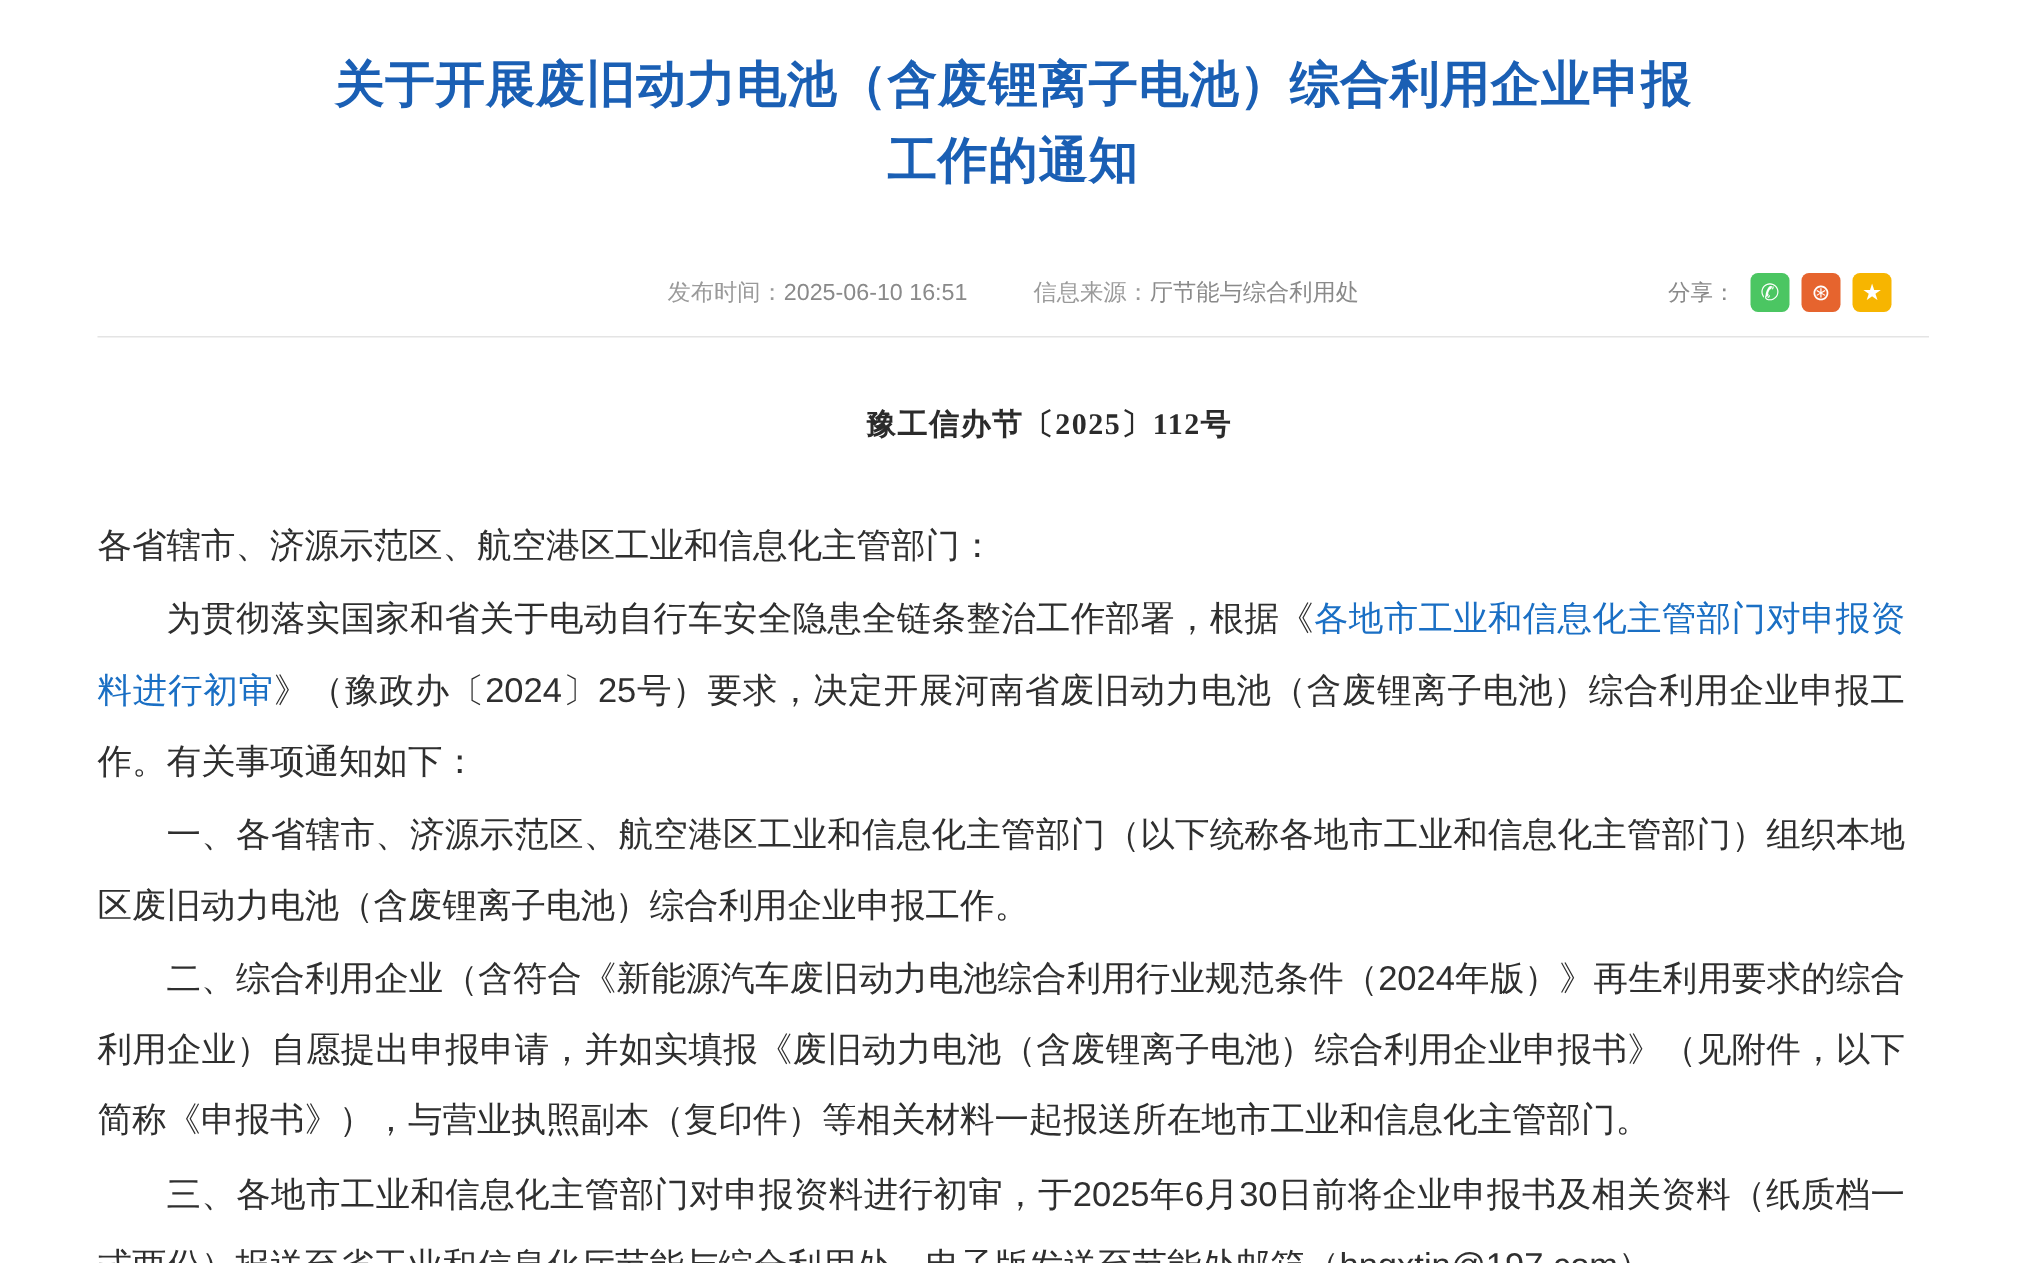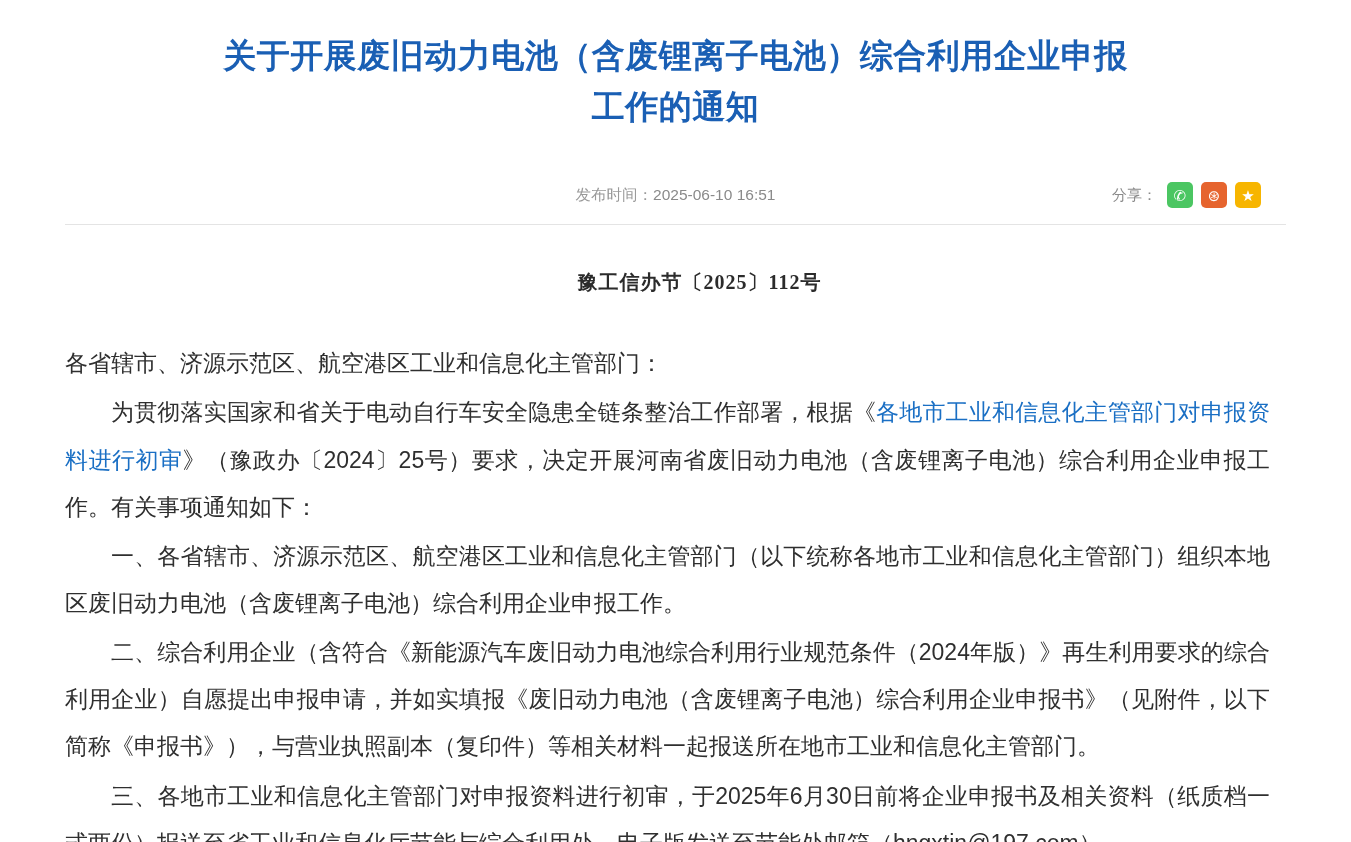--- a/index.html
+++ b/index.html
@@ -121,20 +121,23 @@
 
   <div class="title-block">
     <div class="title-line">关于开展废旧动力电池（含废锂离子电池）综合利用企业申报</div>
     <div class="title-line">工作的通知</div>
   </div>
 
   <div class="meta-row">
     <span class="meta-item">
       <span class="meta-label">发布时间：</span><span class="meta-value">2025-06-10 16:51</span>
     </span>
+    <span class="meta-item">
+      <span class="meta-label">信息来源：</span><span class="meta-value">厅节能与综合利用处</span>
+    </span>
 
     <div class="share-box">
       <span class="share-label">分享：</span>
       <span class="share-icon" style="background:#4bc662;">
         <span>✆</span>
       </span>
       <span class="share-icon" style="background:#e6642e;">
         <span>⊛</span>
       </span>
       <span class="share-icon" style="background:#f7b500;">

